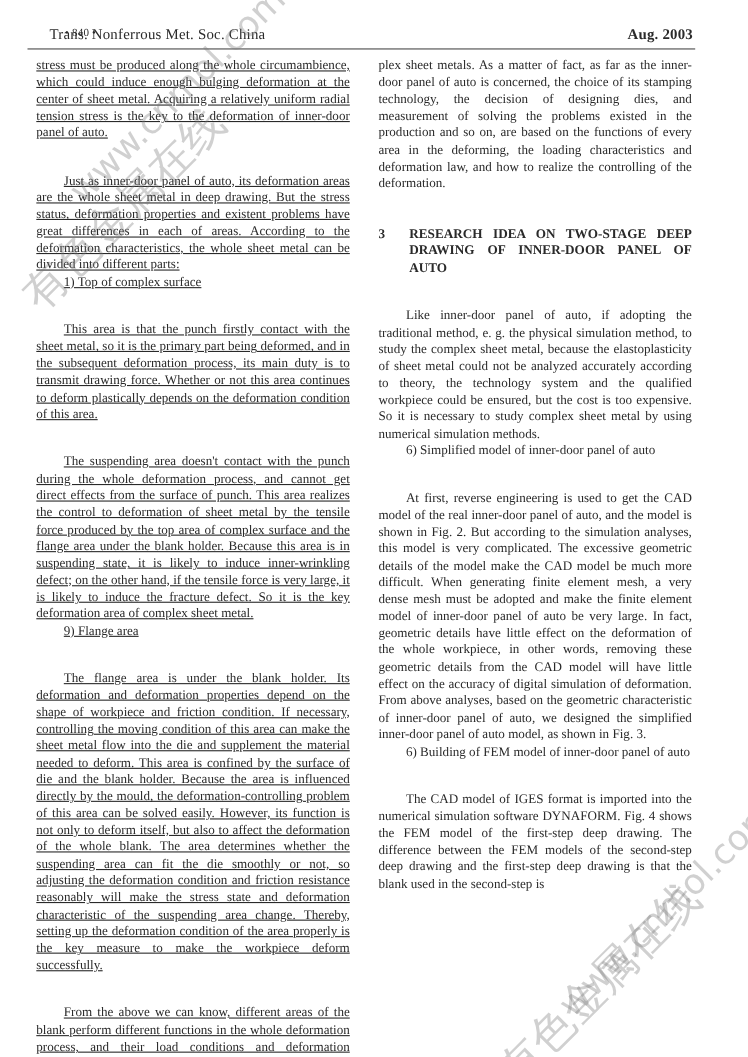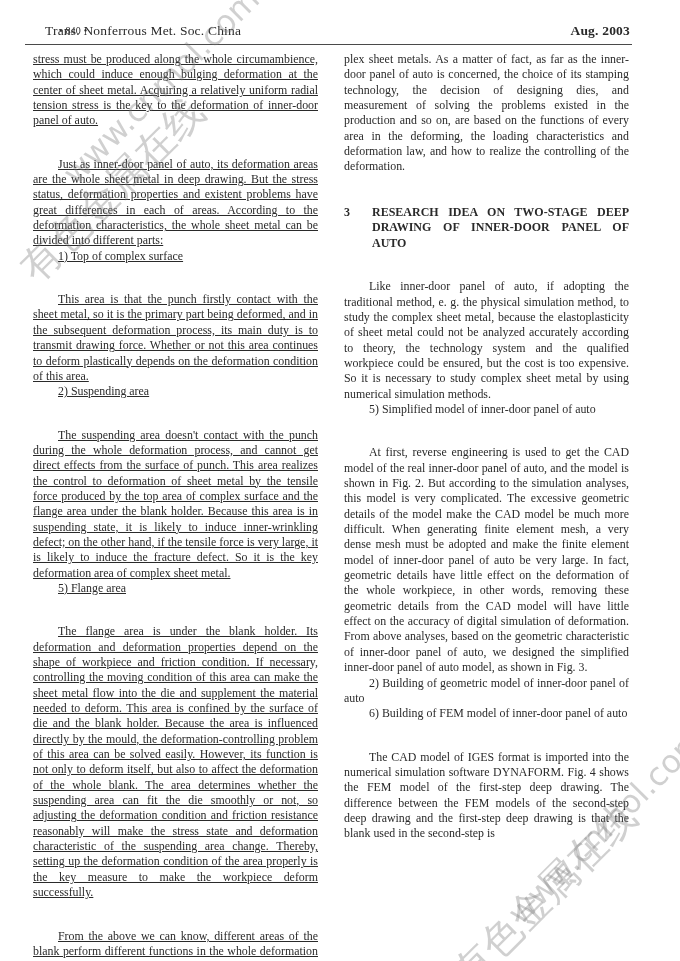--- a/index.html
+++ b/index.html
@@ -48,37 +48,35 @@
   <span class="pageno">• 840 •</span>
   <span class="journal">Trans. Nonferrous Met. Soc. China</span>
   <span class="date">Aug. 2003</span>
 </div>
 
 <div class="col left">
   <p>stress must be produced along the whole circumambience, which could induce enough bulging deformation at the center of sheet metal. Acquiring a relatively uniform radial tension stress is the key to the deformation of inner-door panel of auto.</p>
   <p class="ind">Just as inner-door panel of auto, its deformation areas are the whole sheet metal in deep drawing. But the stress status, deformation properties and existent problems have great differences in each of areas. According to the deformation characteristics, the whole sheet metal can be divided into different parts:</p>
   <p class="item">1) Top of complex surface</p>
   <p class="ind">This area is that the punch firstly contact with the sheet metal, so it is the primary part being deformed, and in the subsequent deformation process, its main duty is to transmit drawing force. Whether or not this area continues to deform plastically depends on the deformation condition of this area.</p>
-  <p class="item">2) Suspending area</p>
   <p class="ind">The suspending area doesn't contact with the punch during the whole deformation process, and cannot get direct effects from the surface of punch. This area realizes the control to deformation of sheet metal by the tensile force produced by the top area of complex surface and the flange area under the blank holder. Because this area is in suspending state, it is likely to induce inner-wrinkling defect; on the other hand, if the tensile force is very large, it is likely to induce the fracture defect. So it is the key deformation area of complex sheet metal.</p>
-  <p class="item">5) Flange area</p>
+  <p class="item">9) Flange area</p>
   <p class="ind">The flange area is under the blank holder. Its deformation and deformation properties depend on the shape of workpiece and friction condition. If necessary, controlling the moving condition of this area can make the sheet metal flow into the die and supplement the material needed to deform. This area is confined by the surface of die and the blank holder. Because the area is influenced directly by the mould, the deformation-controlling problem of this area can be solved easily. However, its function is not only to deform itself, but also to affect the deformation of the whole blank. The area determines whether the suspending area can fit the die smoothly or not, so adjusting the deformation condition and friction resistance reasonably will make the stress state and deformation characteristic of the suspending area change. Thereby, setting up the deformation condition of the area properly is the key measure to make the workpiece deform successfully.</p>
   <p class="ind">From the above we can know, different areas of the blank perform different functions in the whole deformation process, and their load conditions and deformation characteristics are not unanimous. Their interaction is very complicated. Precisely grasping and reasonably controlling these rules are of importance for guiding the deep drawing forming of com-</p>
 </div>
 
 <div class="col right">
   <p>plex sheet metals. As a matter of fact, as far as the inner-door panel of auto is concerned, the choice of its stamping technology, the decision of designing dies, and measurement of solving the problems existed in the production and so on, are based on the functions of every area in the deforming, the loading characteristics and deformation law, and how to realize the controlling of the deformation.</p>
   <div class="heading">
     <span class="num">3</span>
     <span class="txt">RESEARCH IDEA ON TWO-STAGE DEEP DRAWING OF INNER-DOOR PANEL OF AUTO</span>
   </div>
   <p class="ind">Like inner-door panel of auto, if adopting the traditional method, e. g. the physical simulation method, to study the complex sheet metal, because the elastoplasticity of sheet metal could not be analyzed accurately according to theory, the technology system and the qualified workpiece could be ensured, but the cost is too expensive. So it is necessary to study complex sheet metal by using numerical simulation methods.</p>
-  <p class="item">5) Simplified model of inner-door panel of auto</p>
+  <p class="item">6) Simplified model of inner-door panel of auto</p>
   <p class="ind">At first, reverse engineering is used to get the CAD model of the real inner-door panel of auto, and the model is shown in Fig. 2. But according to the simulation analyses, this model is very complicated. The excessive geometric details of the model make the CAD model be much more difficult. When generating finite element mesh, a very dense mesh must be adopted and make the finite element model of inner-door panel of auto be very large. In fact, geometric details have little effect on the deformation of the whole workpiece, in other words, removing these geometric details from the CAD model will have little effect on the accuracy of digital simulation of deformation. From above analyses, based on the geometric characteristic of inner-door panel of auto, we designed the simplified inner-door panel of auto model, as shown in Fig. 3.</p>
-  <p class="item">2) Building of geometric model of inner-door panel of auto</p>
   <p class="item">6) Building of FEM model of inner-door panel of auto</p>
   <p class="ind">The CAD model of IGES format is imported into the numerical simulation software DYNAFORM. Fig. 4 shows the FEM model of the first-step deep drawing. The difference between the FEM models of the second-step deep drawing and the first-step deep drawing is that the blank used in the second-step is</p>
 </div>
 
 <div class="watermark wm1">有色金属在线</div>
 <div class="watermark wm2">www.cnmol.com</div>
 <div class="watermark wm3">有色金属在线</div>
 <div class="watermark wm4">www.cnmol.com</div>
 
 </body></html>

